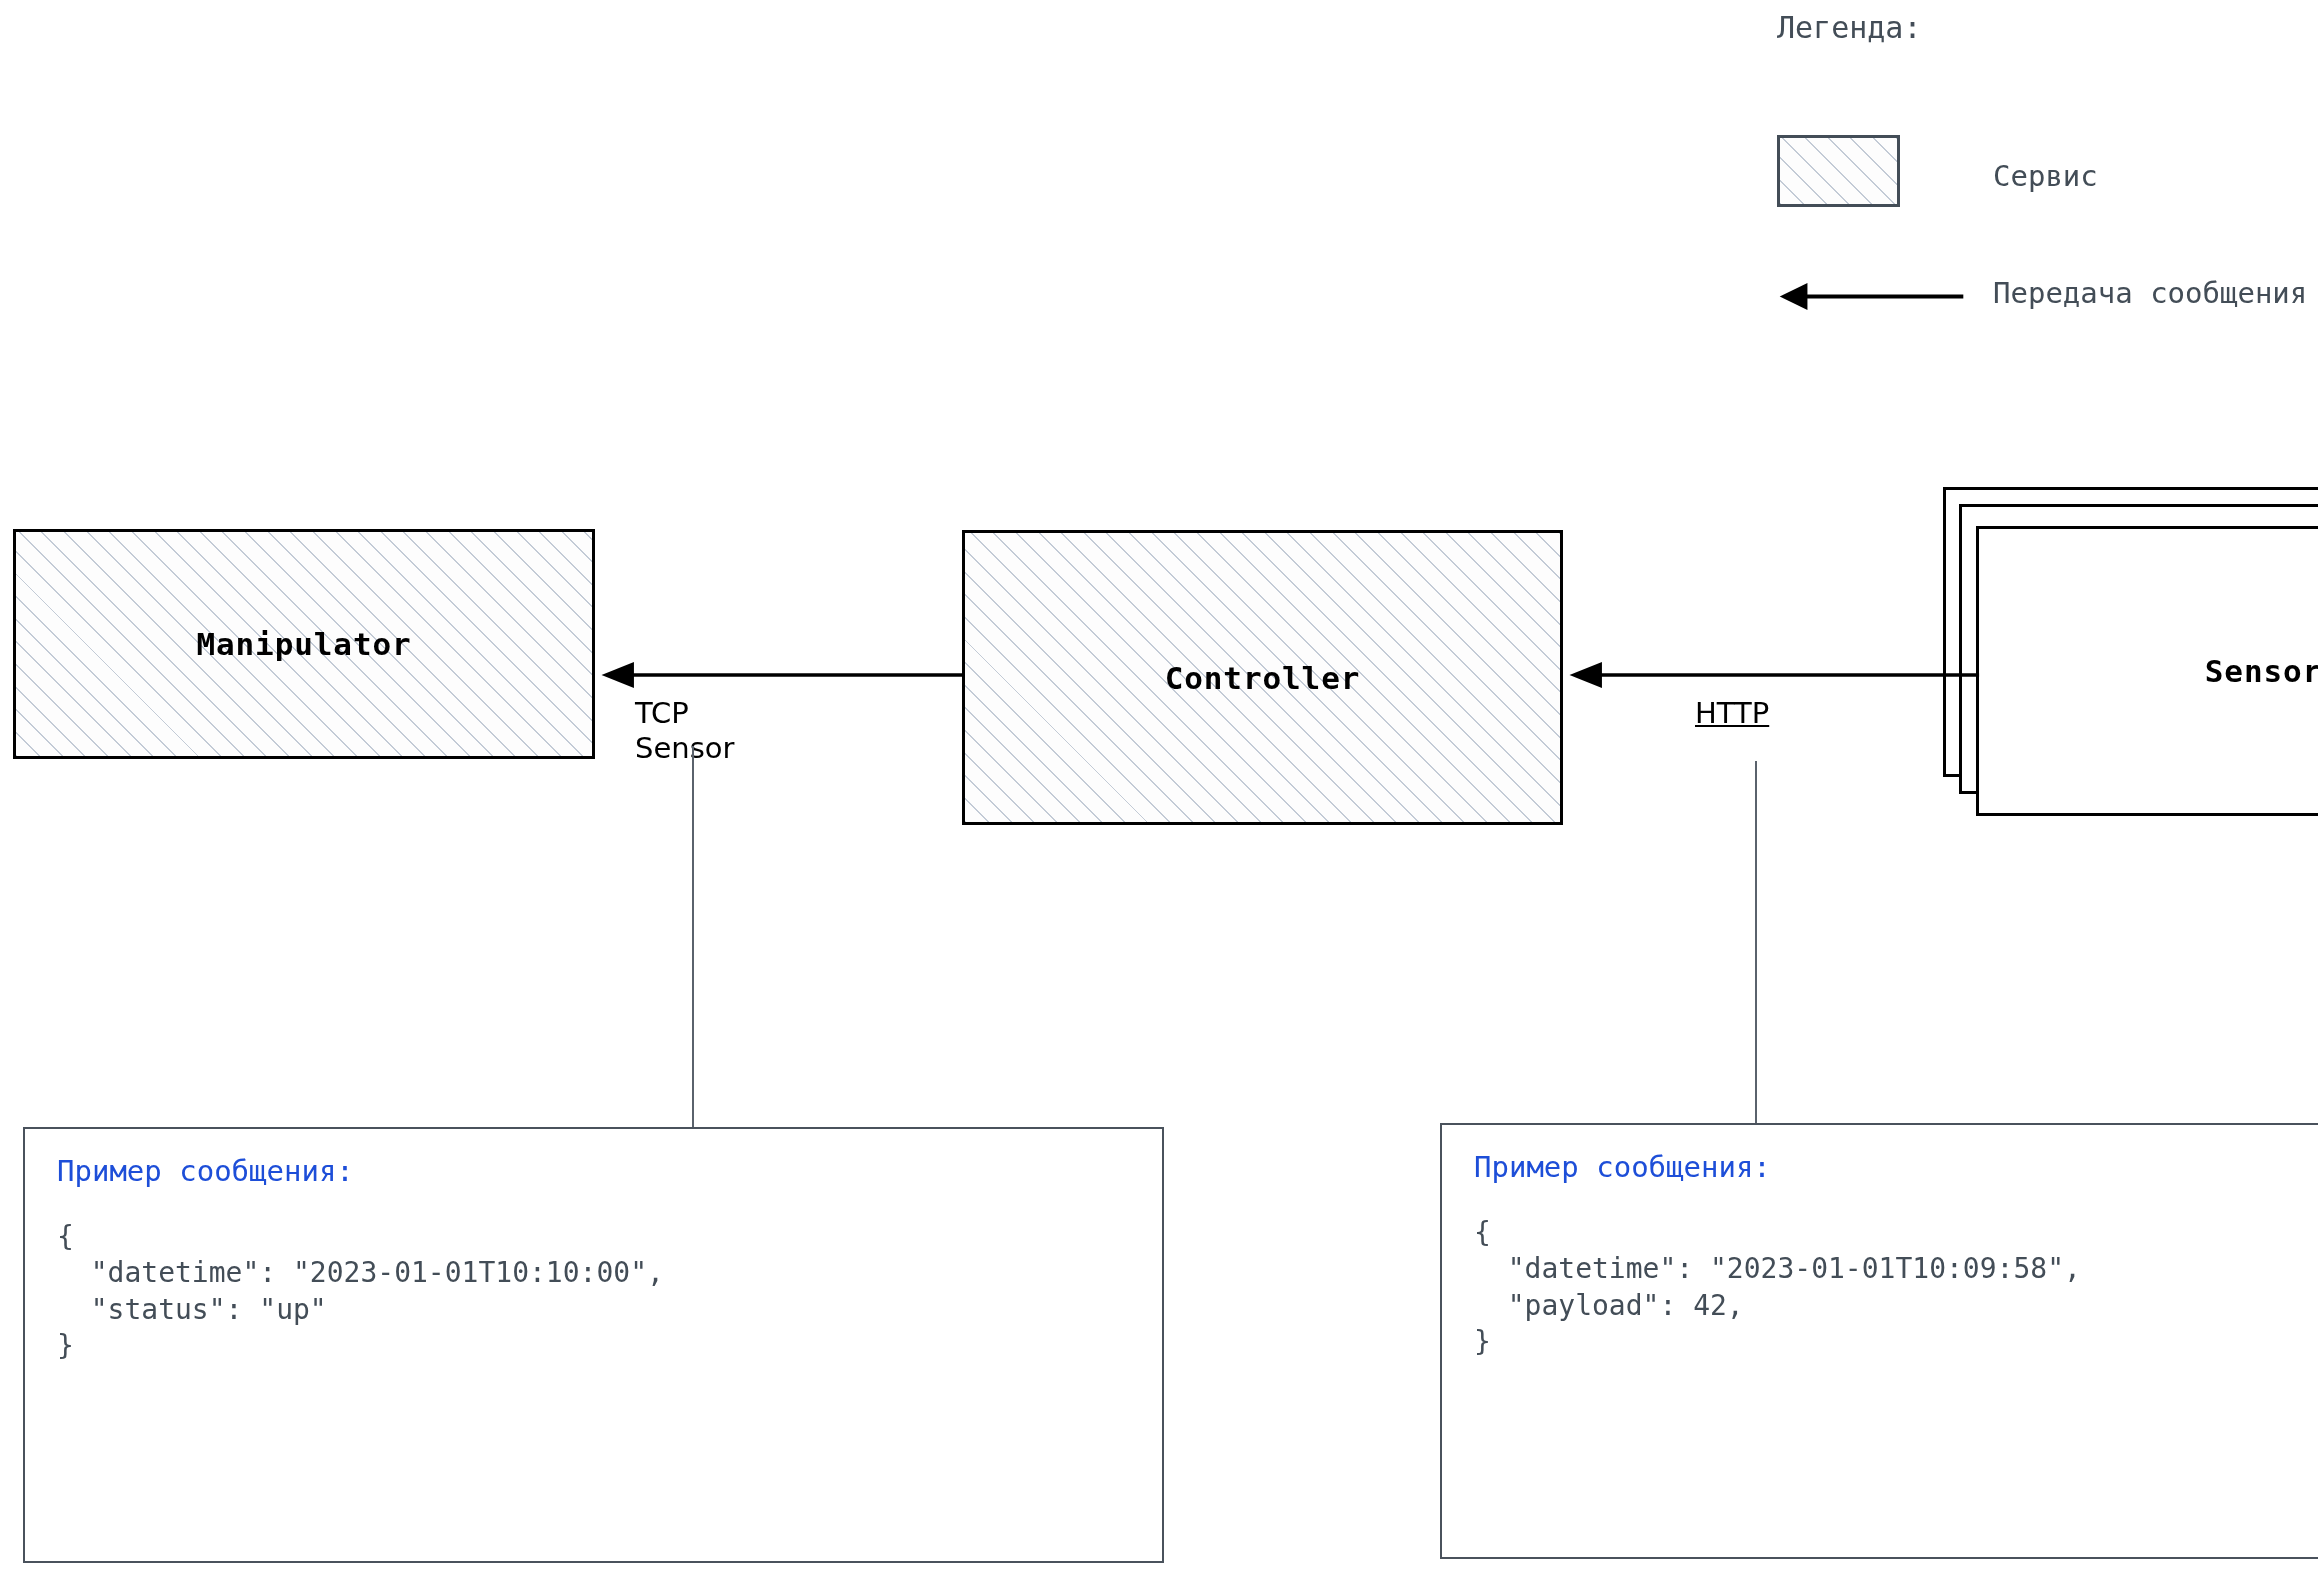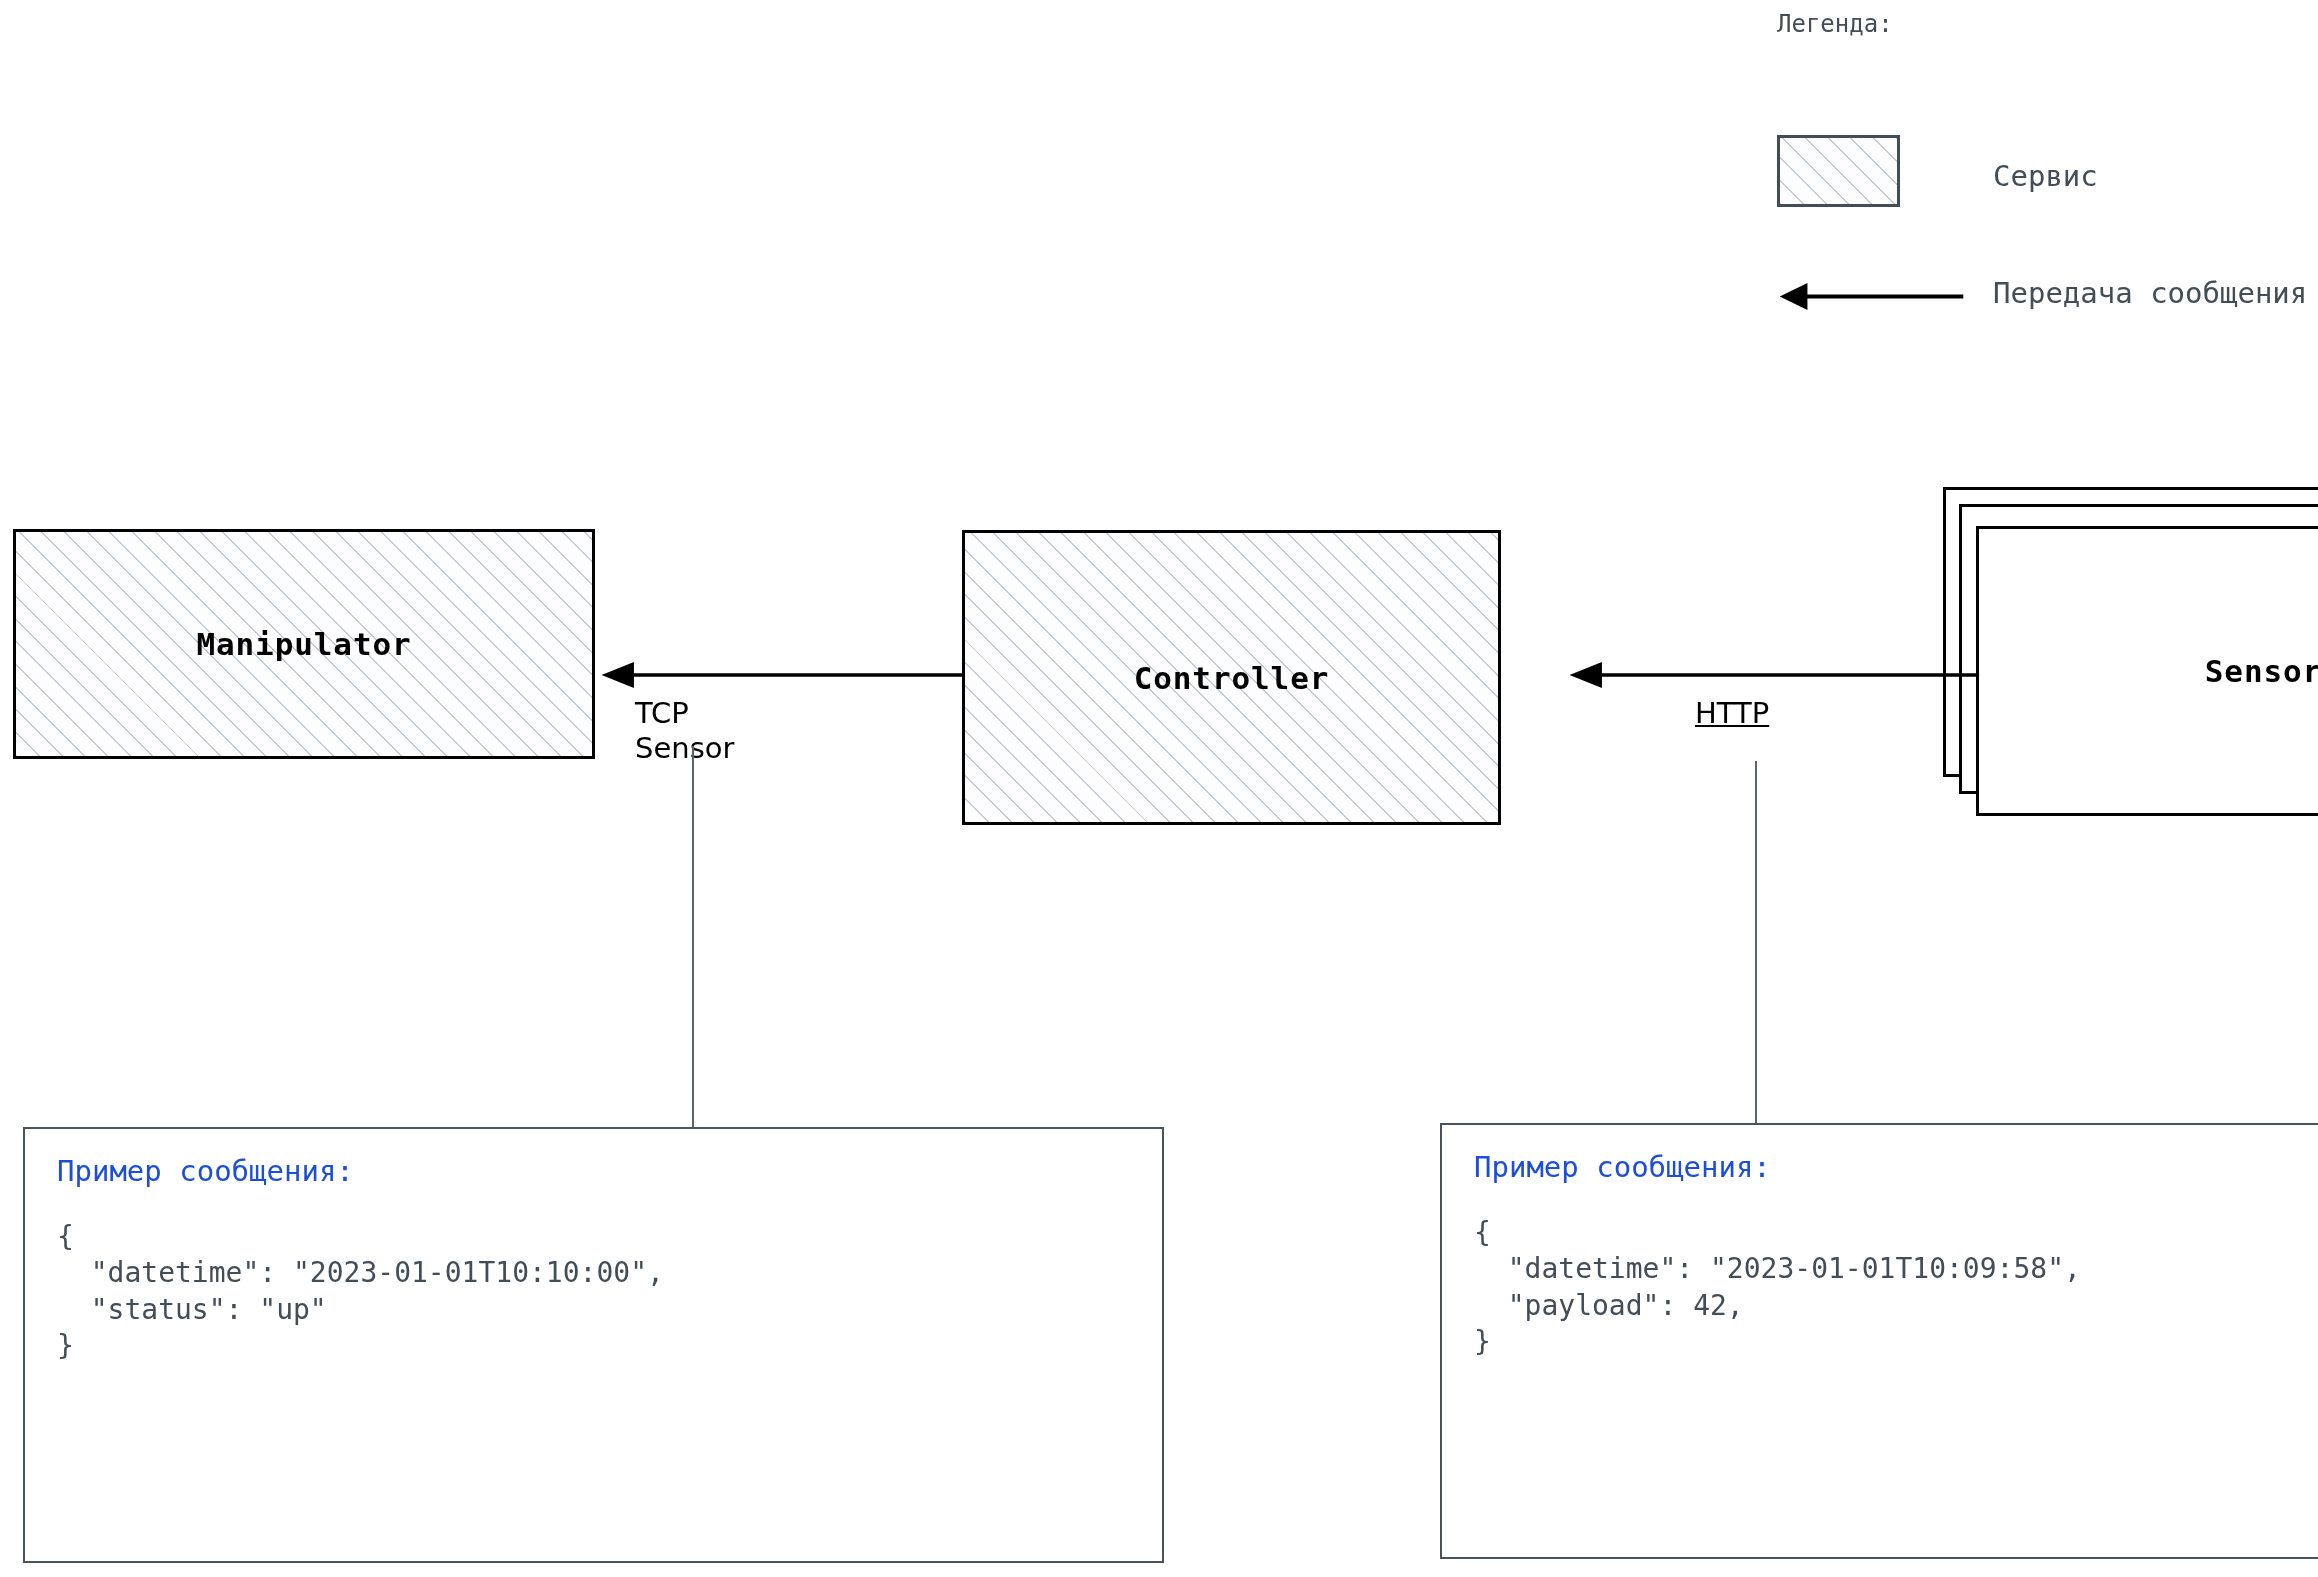--- a/index.html
+++ b/index.html
@@ -11,21 +11,21 @@
     background-image:repeating-linear-gradient(45deg,
       #c3cbd6 0px,#c3cbd6 1.4px,
       rgba(255,255,255,0) 1.4px,rgba(255,255,255,0) 16px);
     background-color:#fdfdfd;
   }
 
   
   #legend{position:absolute;left:1716px;top:0;width:875px;height:352px;}
   .legend-title{
     position:absolute;left:61px;top:10.2px;
-    font-size:24px;color:#434d57;letter-spacing:0px;white-space:nowrap;
+    font-size:30px;color:#434d57;letter-spacing:0px;white-space:nowrap;
   }
   .legend-swatch{
     position:absolute;left:1777px;top:135px;width:123px;height:72px;
     border:3.2px solid #434d57;box-sizing:border-box;
   }
   .legend-swatch-label{
     position:absolute;left:1993px;top:159px;
     font-size:29px;color:#434d57;white-space:nowrap;
   }
   .legend-arrow{position:absolute;left:1771px;top:278px;width:195px;height:37px;}
@@ -38,21 +38,21 @@
   .svc-box{
     position:absolute;border:3.7px solid #000000;box-sizing:border-box;
     display:flex;align-items:center;justify-content:center;
   }
   .svc-label{
     font-size:31px;color:#000000;font-weight:bold;
     letter-spacing:0.9px;white-space:nowrap;
   }
 
   #box-manipulator{left:13px;top:529px;width:582px;height:230px;}
-  #box-controller{left:962px;top:530px;width:539px;height:295px;}
+  #box-controller{left:962px;top:530px;width:601px;height:295px;}
 
   
   #sensor-stack{position:absolute;left:1938px;top:482px;width:652px;height:339px;}
   .sensor-layer{
     position:absolute;border:3.7px solid #000000;box-sizing:border-box;background:#ffffff;
   }
   #sensor-back{left:4.6px;top:4.6px;width:575px;height:290px;}
   #sensor-mid{left:21.3px;top:22px;width:575px;height:290px;}
   #sensor-front{left:38px;top:44px;width:575px;height:290px;
     display:flex;align-items:center;justify-content:center;}

